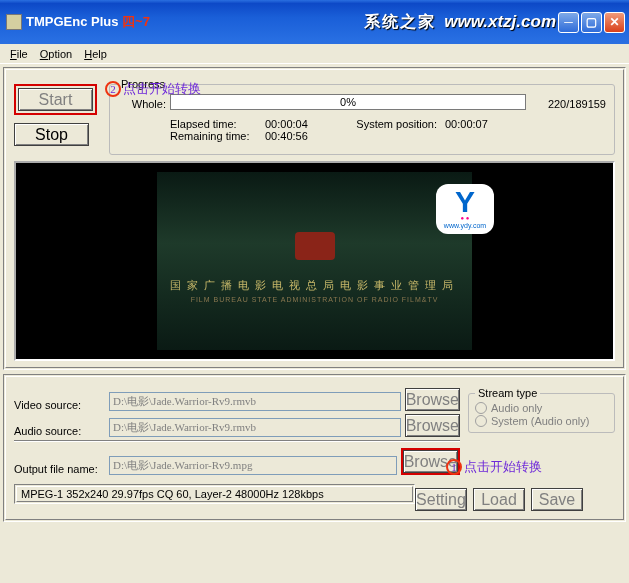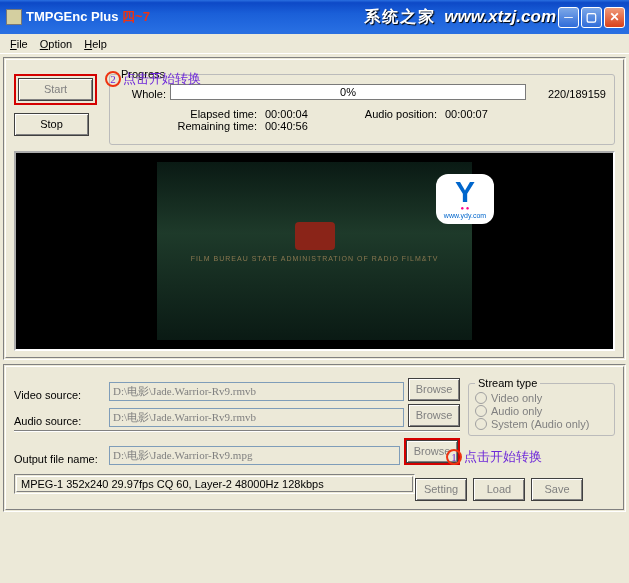--- a/index.html
+++ b/index.html
@@ -6,21 +6,21 @@
   body {
     margin: 0; padding: 0;
     font-family: Tahoma, "Microsoft Sans Serif", sans-serif;
     font-size: 11px;
     background: #ece9d8;
     width: 629px; height: 583px;
     overflow: hidden;
   }
   
   .titlebar {
-    height: 34px;
+    height: 44px;
     background: linear-gradient(#2a6fe0, #0d49c7 8%, #1a5fd8 40%, #276ee2 90%, #2a6fe0);
     display: flex; align-items: center;
     padding: 0 4px 0 6px;
     color: #fff; font-weight: bold; font-size: 13px;
   }
   .titlebar .icon { width:16px; height:16px; background:#d4cfa0; border:1px solid #777; margin-right:4px; }
   .titlebar .title { flex: 0 0 auto; }
   .titlebar .title .red { color:#e31; }
   .titlebar .fill { flex:1; display:flex; align-items:center; justify-content:flex-end; }
   .titlebar .brand { font-family: "SimHei", sans-serif; font-size:16px; letter-spacing:2px; text-shadow:1px 1px 1px #000; margin-right:8px;}
@@ -40,38 +40,38 @@
   .panel { border:1px solid #808080; border-right-color:#fff; border-bottom-color:#fff; padding:1px; margin-bottom:4px;}
   .panel-in { border:1px solid #fff; border-right-color:#808080; border-bottom-color:#808080; background:#ece9d8; padding:6px 8px;}
 
   
   .toprow { display:flex; }
   .leftbtns { width:95px; padding-top:8px; }
   .btn {
     display:inline-block; min-width:75px; height:23px;
     border:1px solid #404040; background:#ece9d8;
     box-shadow: inset 1px 1px #fff, inset -1px -1px #808080;
-    text-align:center; line-height:21px; font-size:11px;
+    text-align:center; line-height:21px; font-size:16px;
     padding:0 0;
   }
   .btn.dis { color:#808080; }
   .startbox { border:2px solid #d40000; padding:2px; display:inline-block; margin-bottom:8px;}
   .stopbox { display:inline-block; }
 
   .progressgroup { flex:1; position:relative; }
   fieldset { border:1px solid #bbb; border-radius:3px; padding:4px 8px 12px; margin:2px 0 0; }
   legend { padding:0 3px; }
   .prow { display:flex; align-items:flex-end; font-size:11px; }
   .plabel { width:52px; text-align:right; padding-right:4px; }
   .pbar { flex:1; height:16px; border:1px solid #7a7a7a; background:#fff; display:flex; align-items:center; justify-content:center; }
   .pcount { width:80px; text-align:right; padding-left:6px; }
   .timesrow { display:flex; margin-top:8px; font-size:11px; }
   .tblock { display:flex; flex-direction:column; }
   .tline { display:flex; }
-  .tlbl { width:95px; text-align:right; padding-right:8px; }
+  .tlbl { width:95px; text-align:left; padding-right:8px; }
   .tval { width:70px; }
   .tlbl2 { width:110px; text-align:right; padding-right:8px; }
 
   .annot { color:#6d28d9; font-size:13px; font-family:"SimSun",serif; position:absolute; }
   .annot .num { display:inline-block; width:16px; height:16px; border:2px solid #e31; border-radius:50%; text-align:center; line-height:13px; font-size:11px; margin-right:2px;}
 
   
   .previewwrap { border:2px inset #fff; background:#000; height:200px; position:relative; display:flex; align-items:center; justify-content:center; }
   .vid { width:315px; height:178px; background:linear-gradient(#0a1a14,#1e3a2a 40%,#0a1a14); position:relative; }
   .vidlogo { width:58px; height:50px; background:#fff; border-radius:12px; position:absolute; top:12px; right:-22px; display:flex; flex-direction:column; align-items:center; justify-content:center; }
@@ -164,38 +164,39 @@
                 <div class="tlbl">Elapsed time:</div>
                 <div class="tval">00:00:04</div>
               </div>
               <div class="tline">
                 <div class="tlbl">Remaining time:</div>
                 <div class="tval">00:40:56</div>
               </div>
             </div>
             <div class="tblock">
               <div class="tline">
-                <div class="tlbl2">Audio position:</div>
+                <div class="tlbl2">System position:</div>
                 <div class="tval">00:00:07</div>
               </div>
             </div>
           </div>
         </fieldset>
       </div>
     </div>
 
     <div class="previewwrap" style="margin-top:6px;">
       <div class="vid">
         <div class="vidlogo">
           <div class="yglyph">Y</div>
           <div class="ydots">● ●</div>
           <div class="yurl">www.ydy.com</div>
         </div>
         <div class="vidcenter">
           <div class="vidstamp"></div>
+          <div class="vidtext1">国家广播电影电视总局电影事业管理局</div>
           <div class="vidtext2">FILM BUREAU STATE ADMINISTRATION OF RADIO FILM&amp;TV</div>
         </div>
       </div>
     </div>
   </div>
     </div>
 
   <div class="panel">
       <div class="panel-in" style="padding:8px;">
     <div class="bottomrow">
@@ -217,24 +218,20 @@
           <div class="browsebox">
             <div class="btn dis">Browse</div>
           </div>
         </div>
       </div>
       <div class="bottomright">
         <fieldset style="padding:2px 6px 4px;">
           <legend>Stream type</legend>
           <div class="radio-row">
                 <span class="radio-glyph"></span>
-                <span>Video only</span>
-              </div>
-          <div class="radio-row">
-                <span class="radio-glyph"></span>
                 <span>Audio only</span>
               </div>
           <div class="radio-row">
                 <span class="radio-glyph"></span>
                 <span>System (Audio only)</span>
               </div>
         </fieldset>
         <div class="annot" style="left:-14px; bottom:2px;">
           <span class="num">1</span><span>点击开始转换</span>
         </div>

